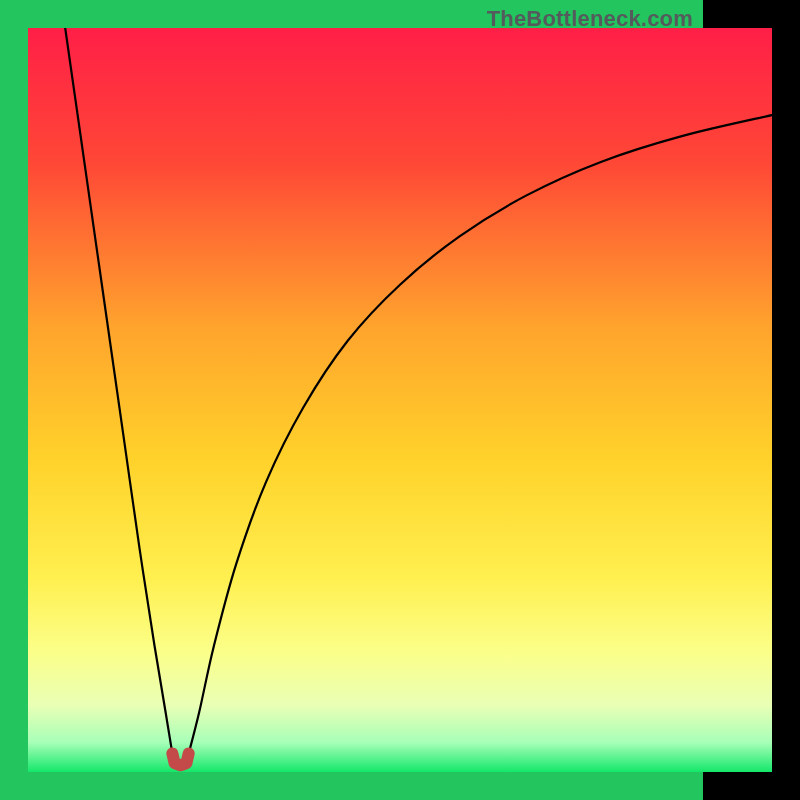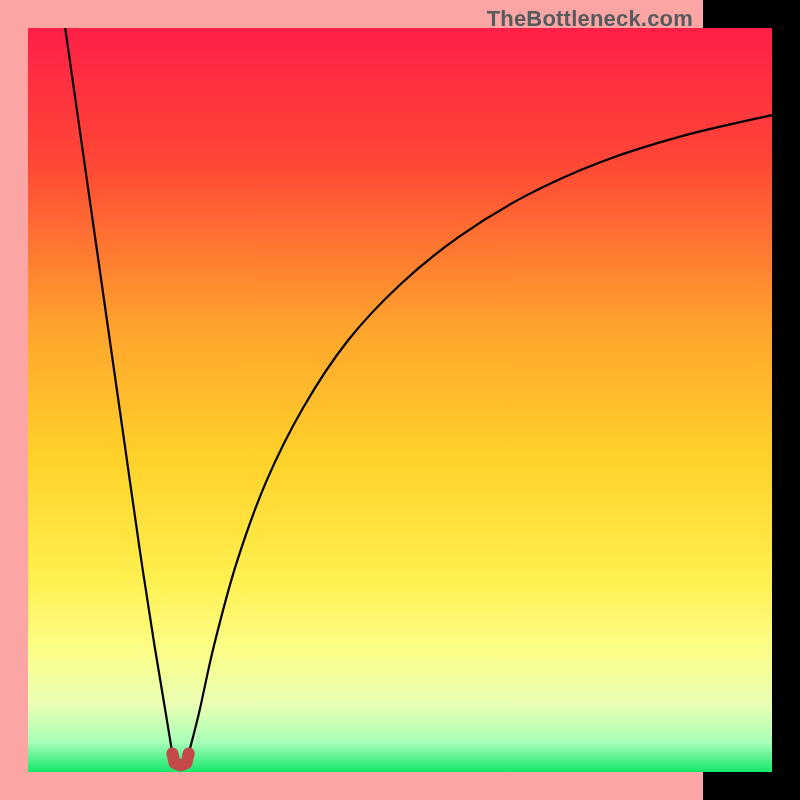--- a/index.html
+++ b/index.html
@@ -8,21 +8,21 @@
     width: 800px;
     height: 800px;
     overflow: hidden;
     background: #000;
     font-family: Arial, Helvetica, sans-serif;
   }
   .frame {
     position: absolute;
     left: 0; top: 0;
     width: 703px; height: 800px;
-    background: #fca5a5;
+    background: #22c55e;
   }
   .plot {
     position: absolute;
     left: 28px;
     top: 28px;
     width: 744px;
     height: 744px;
     overflow: hidden;
   }
   .watermark {

